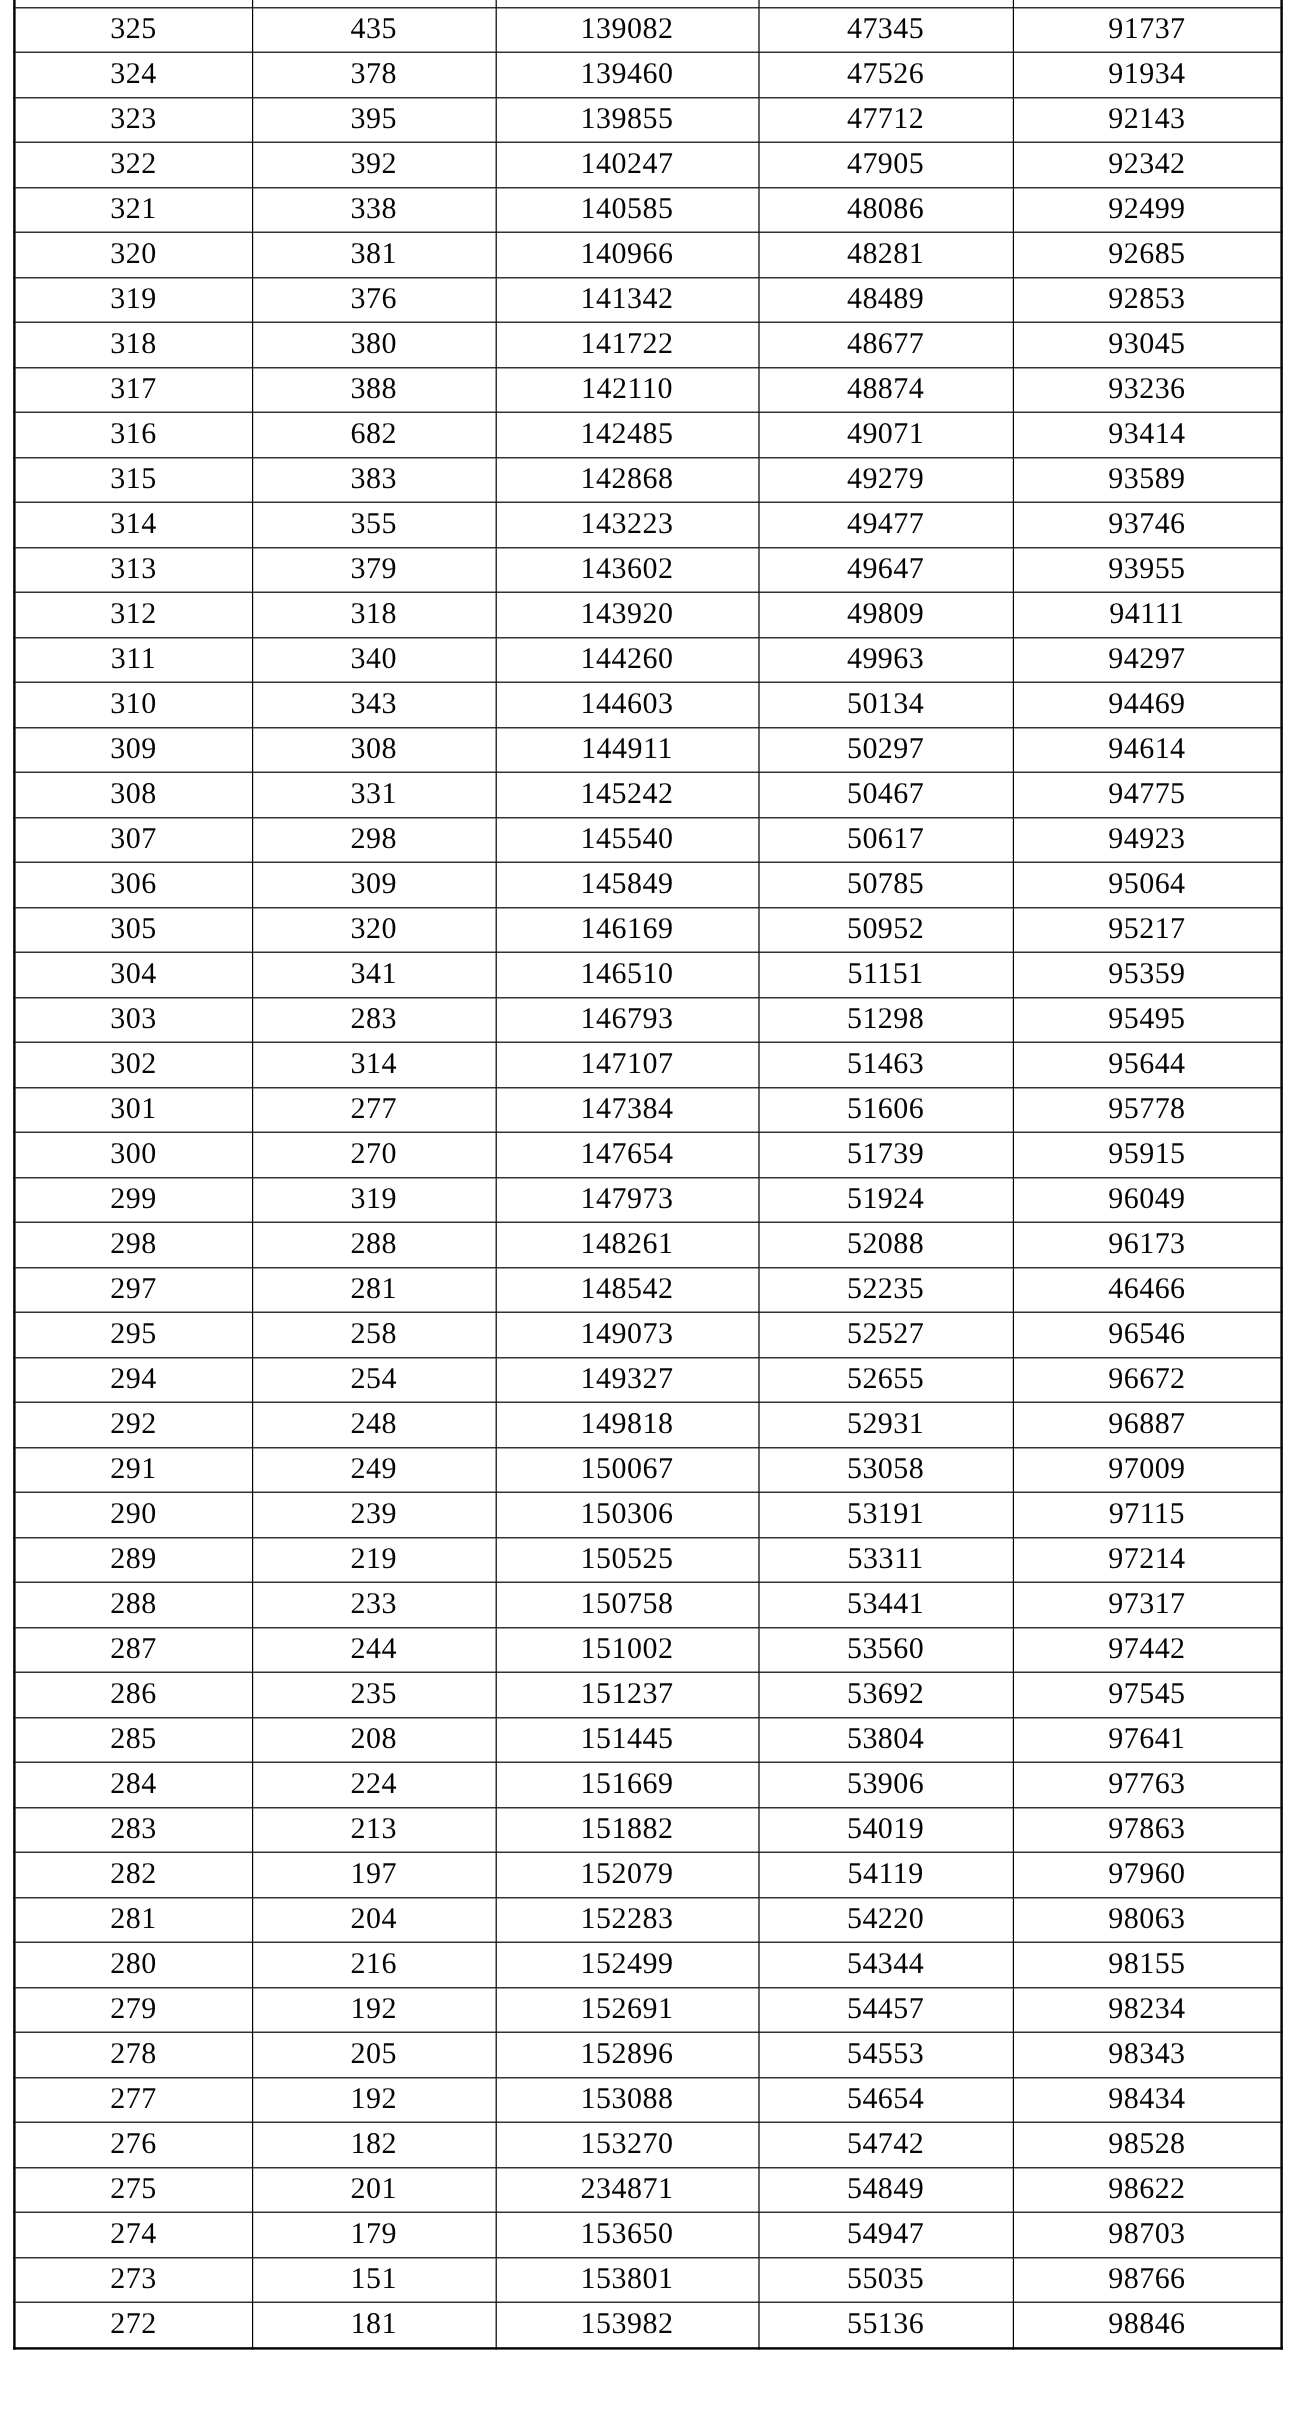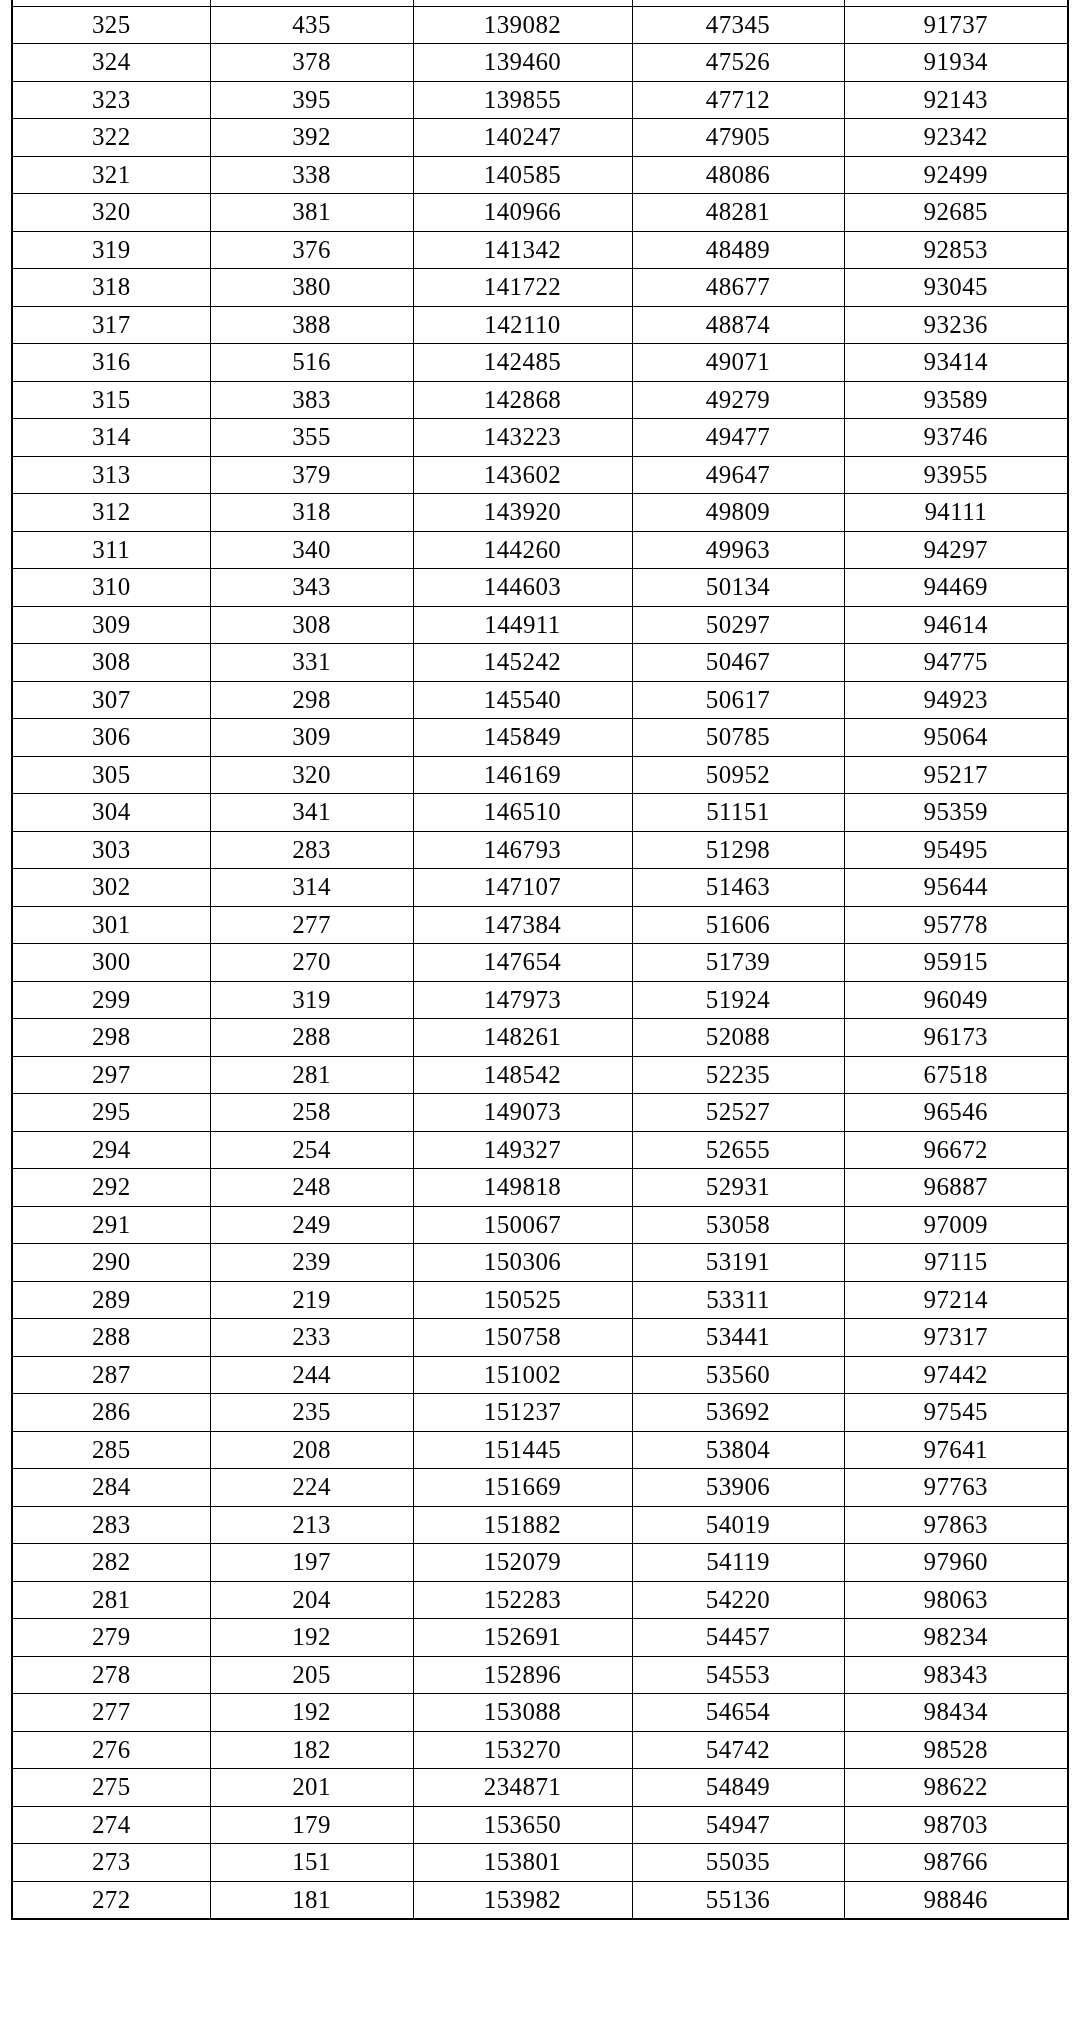--- a/index.html
+++ b/index.html
@@ -130,21 +130,21 @@
           </tr>
           <tr>
             <td>317</td>
             <td>388</td>
             <td>142110</td>
             <td>48874</td>
             <td>93236</td>
           </tr>
           <tr>
             <td>316</td>
-            <td>516</td>
+            <td>682</td>
             <td>142485</td>
             <td>49071</td>
             <td>93414</td>
           </tr>
           <tr>
             <td>315</td>
             <td>383</td>
             <td>142868</td>
             <td>49279</td>
             <td>93589</td>
@@ -266,21 +266,21 @@
             <td>288</td>
             <td>148261</td>
             <td>52088</td>
             <td>96173</td>
           </tr>
           <tr>
             <td>297</td>
             <td>281</td>
             <td>148542</td>
             <td>52235</td>
-            <td>67518</td>
+            <td>46466</td>
           </tr>
           <tr>
             <td>295</td>
             <td>258</td>
             <td>149073</td>
             <td>52527</td>
             <td>96546</td>
           </tr>
           <tr>
             <td>294</td>
@@ -365,20 +365,27 @@
             <td>152079</td>
             <td>54119</td>
             <td>97960</td>
           </tr>
           <tr>
             <td>281</td>
             <td>204</td>
             <td>152283</td>
             <td>54220</td>
             <td>98063</td>
+          </tr>
+          <tr>
+            <td>280</td>
+            <td>216</td>
+            <td>152499</td>
+            <td>54344</td>
+            <td>98155</td>
           </tr>
           <tr>
             <td>279</td>
             <td>192</td>
             <td>152691</td>
             <td>54457</td>
             <td>98234</td>
           </tr>
           <tr>
             <td>278</td>

